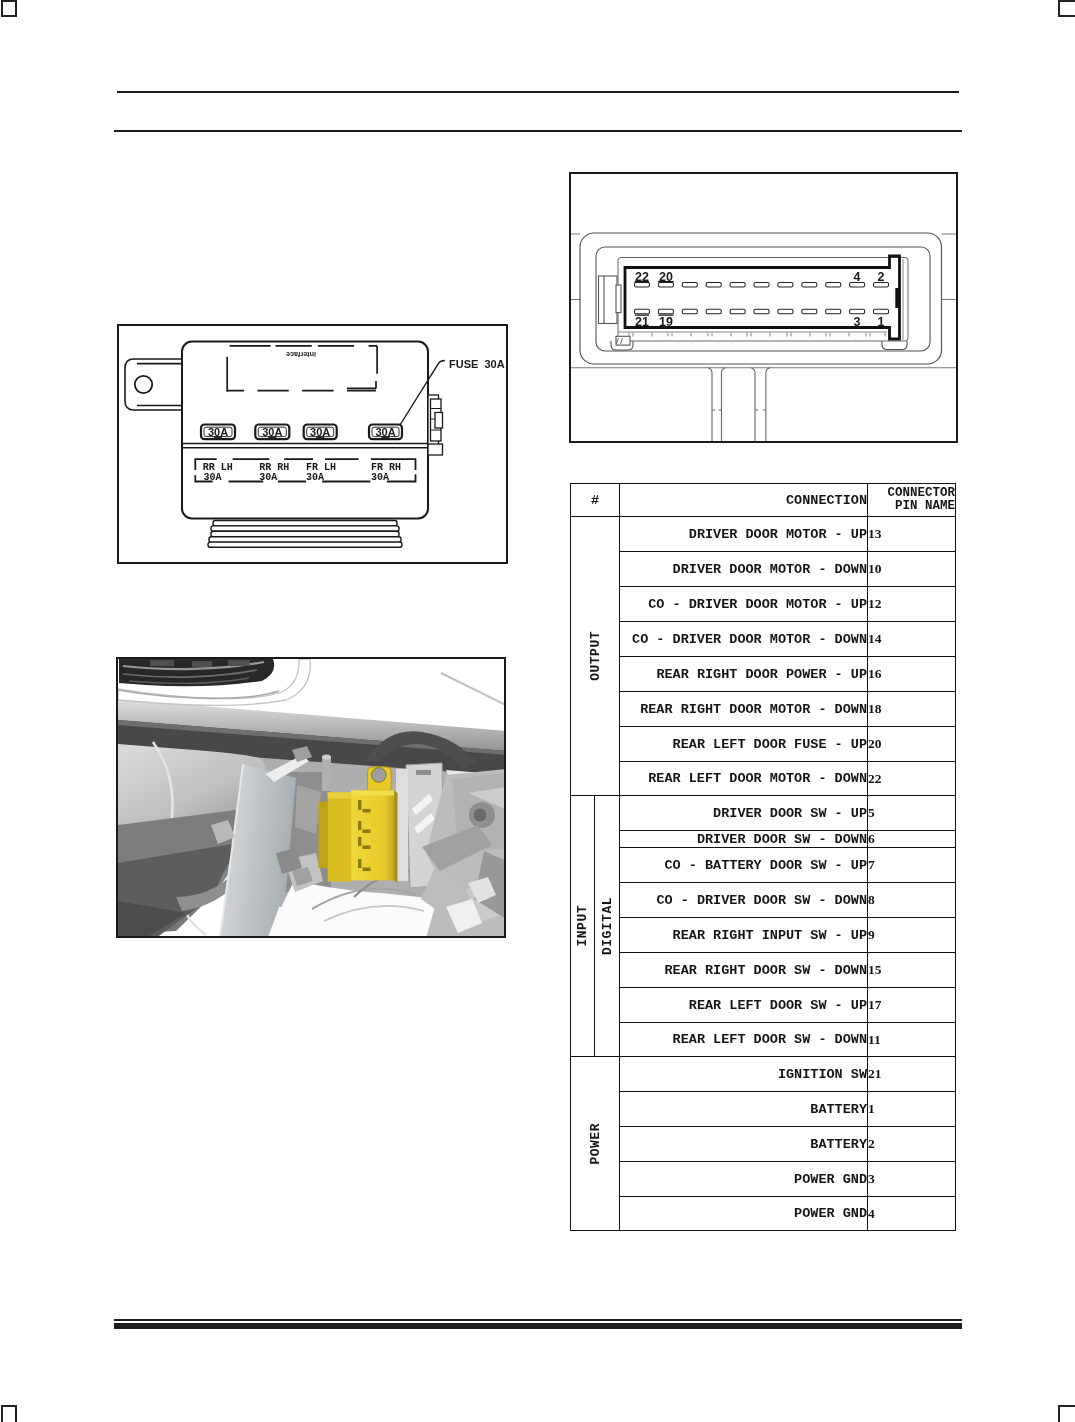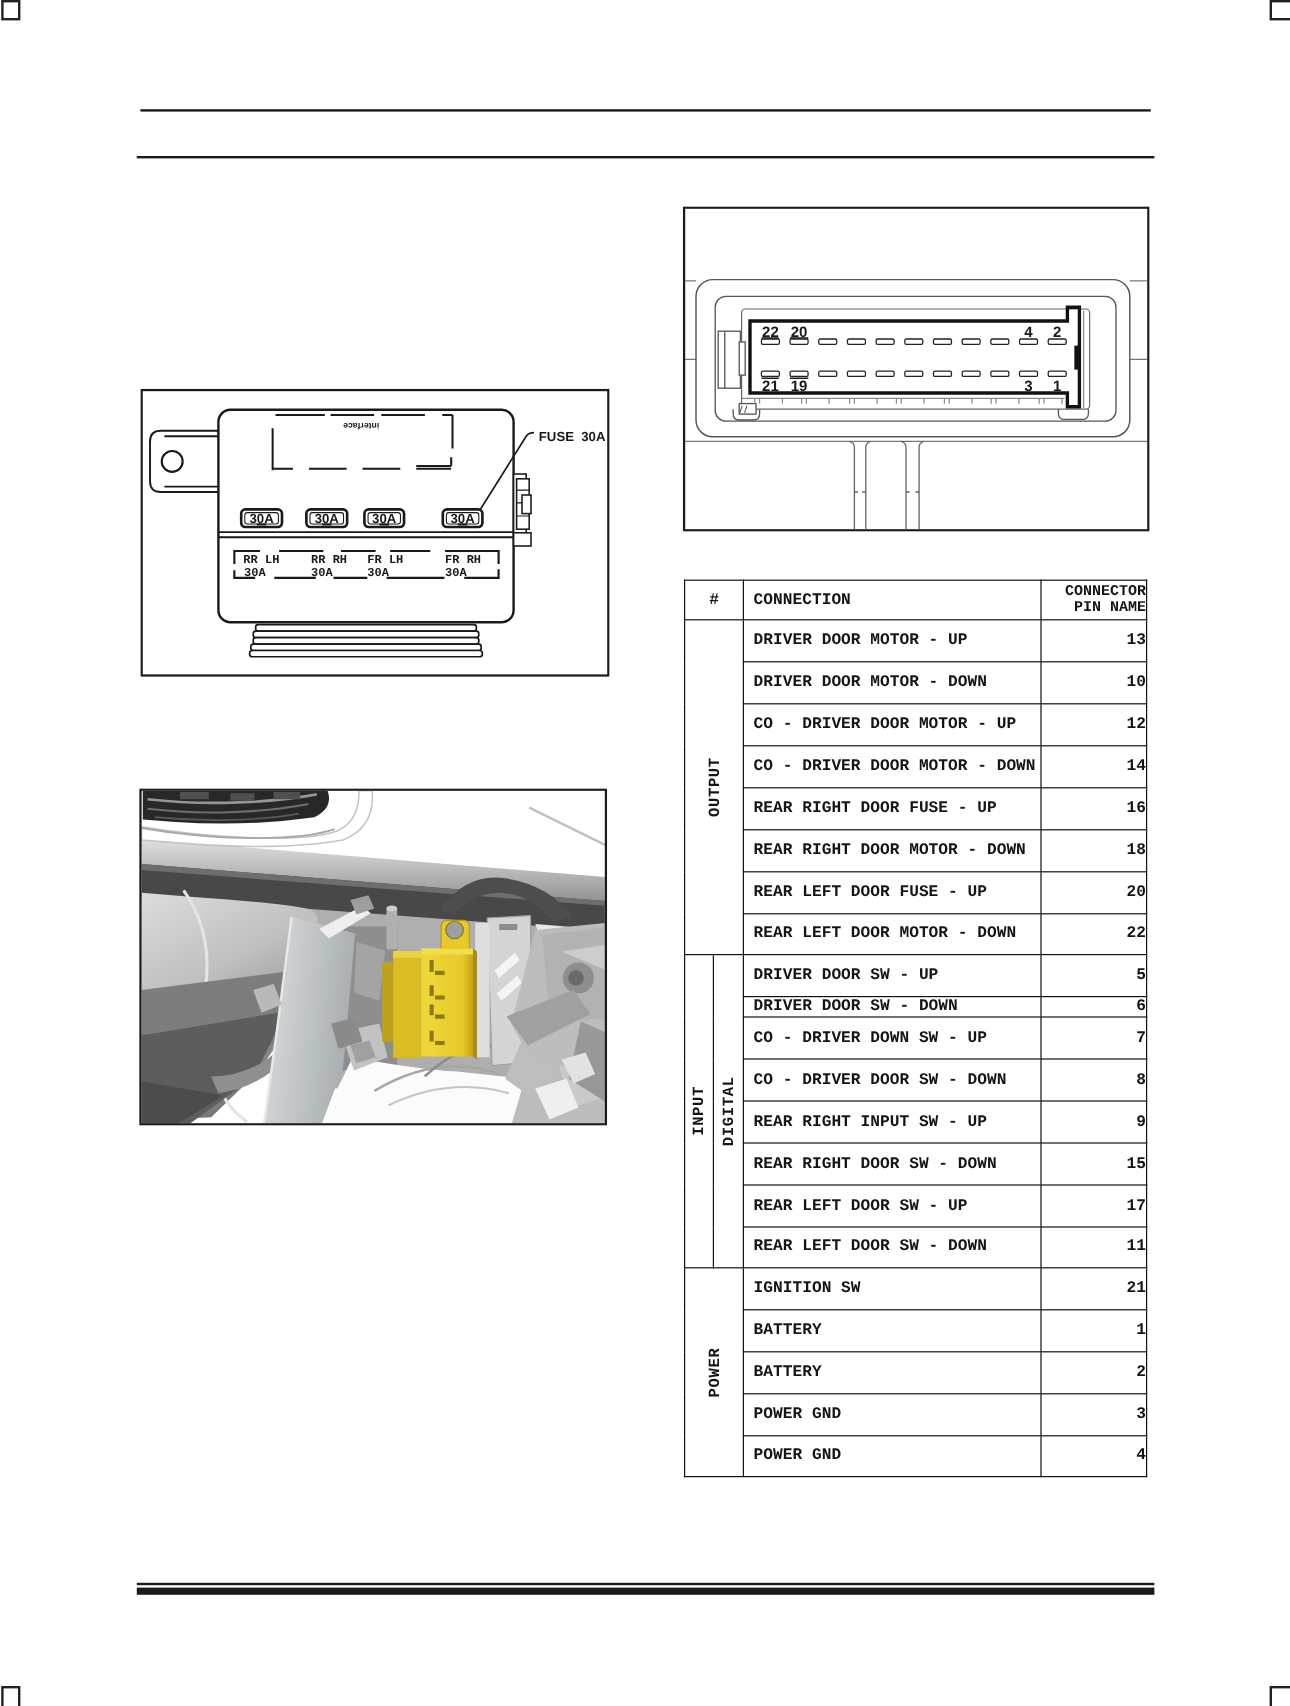--- a/index.html
+++ b/index.html
@@ -6,22 +6,22 @@
   *{-webkit-font-smoothing:antialiased;}
   body{width:1075px;height:1422px;position:relative;overflow:hidden;
        font-family:"Liberation Sans",sans-serif;color:#1a1a1a;}
   .abs{position:absolute;}
   .sq{position:absolute;border:2px solid #222;background:#fff;}
   .rule{position:absolute;background:#1c1c1c;}
   table.pins{position:absolute;left:570px;top:483px;border-collapse:collapse;
      table-layout:fixed;width:385px;font-family:"Liberation Mono",monospace;
      font-weight:bold;color:#151515;}
   table.pins td,table.pins th{border:1px solid #111;padding:0;overflow:hidden;}
-  table.pins .conn{font-size:13.5px;text-align:left;padding-left:8px;white-space:nowrap;}
-  table.pins .pin{font-size:13.5px;text-align:right;}
+  table.pins .conn{font-size:13.5px;text-align:right;padding-left:8px;white-space:nowrap;}
+  table.pins .pin{font-size:13.5px;text-align:left;font-family:Liberation Serif, serif;}
   .vt{writing-mode:vertical-rl;transform:rotate(180deg);text-align:center;
       font-size:13px;letter-spacing:0.5px;margin:0 auto;}
   .grp{text-align:center;vertical-align:middle;}
 </style>
 </head>
 <body>
 
 <div class="sq" style="left:1px;top:0px;width:12px;height:13px;"></div>
 
 <div class="sq" style="left:1058px;top:0px;width:26px;height:13px;"></div>
@@ -384,21 +384,21 @@
       </tr>
 <tr style="height:35px">
         <td class="conn">CO - DRIVER DOOR MOTOR - UP</td>
         <td class="pin">12</td>
       </tr>
 <tr style="height:35px">
         <td class="conn">CO - DRIVER DOOR MOTOR - DOWN</td>
         <td class="pin">14</td>
       </tr>
 <tr style="height:35px">
-        <td class="conn">REAR RIGHT DOOR FUSE - UP</td>
+        <td class="conn">REAR RIGHT DOOR POWER - UP</td>
         <td class="pin">16</td>
       </tr>
 <tr style="height:35px">
         <td class="conn">REAR RIGHT DOOR MOTOR - DOWN</td>
         <td class="pin">18</td>
       </tr>
 <tr style="height:35px">
         <td class="conn">REAR LEFT DOOR FUSE - UP</td>
         <td class="pin">20</td>
       </tr>
@@ -414,21 +414,21 @@
           <div class="vt">DIGITAL</div>
         </td>
         <td class="conn">DRIVER DOOR SW - UP</td>
         <td class="pin">5</td>
       </tr>
 <tr style="height:17px">
         <td class="conn">DRIVER DOOR SW - DOWN</td>
         <td class="pin">6</td>
       </tr>
 <tr style="height:35px">
-        <td class="conn">CO - DRIVER DOWN SW - UP</td>
+        <td class="conn">CO - BATTERY DOOR SW - UP</td>
         <td class="pin">7</td>
       </tr>
 <tr style="height:35px">
         <td class="conn">CO - DRIVER DOOR SW - DOWN</td>
         <td class="pin">8</td>
       </tr>
 <tr style="height:35px">
         <td class="conn">REAR RIGHT INPUT SW - UP</td>
         <td class="pin">9</td>
       </tr>

